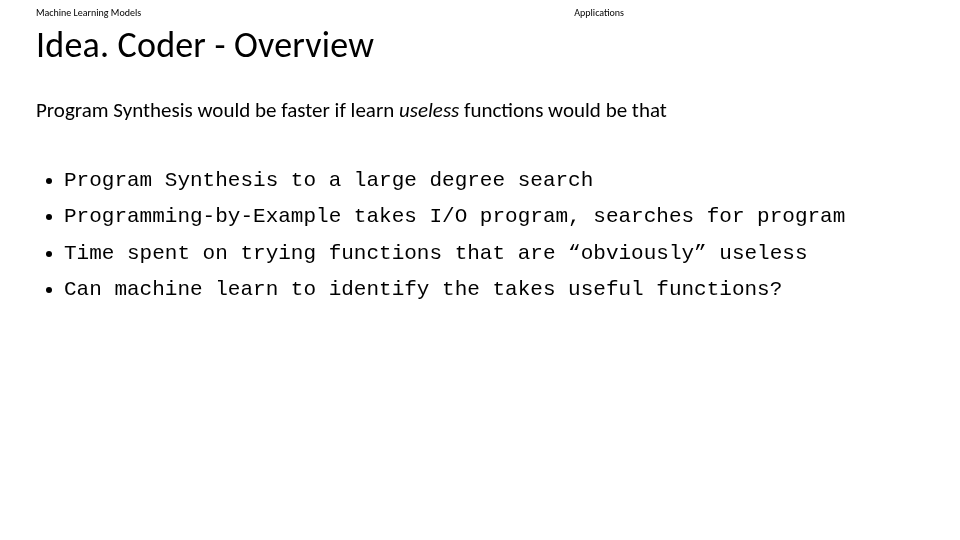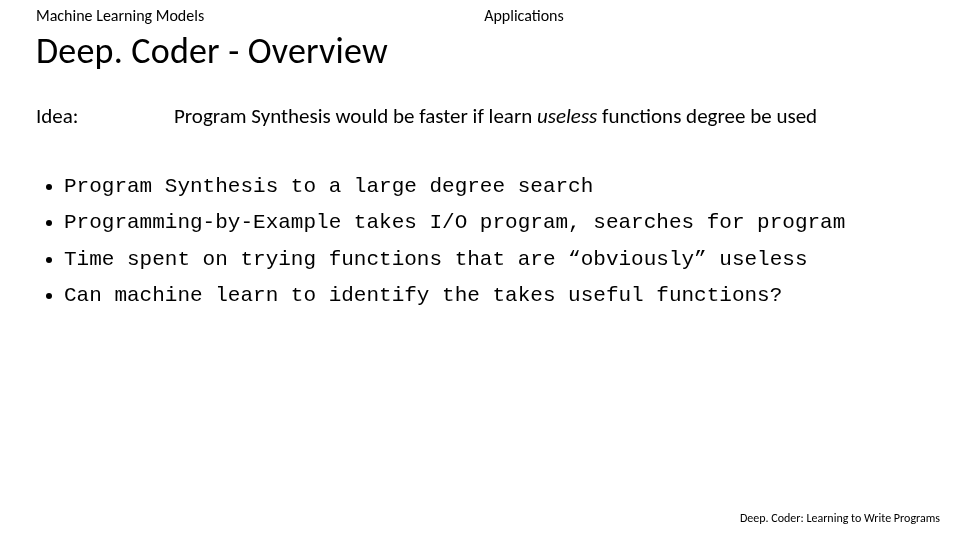--- a/index.html
+++ b/index.html
@@ -1,54 +1,52 @@
 <!DOCTYPE html>
 <html><head>
 <meta charset="utf-8">
 <style>
   * { margin: 0; padding: 0; box-sizing: border-box; }
   html, body { width: 960px; height: 540px; background: #fff; font-family: "Segoe UI", "Calibri", Arial, sans-serif; color: #000; }
   .slide { position: relative; width: 960px; height: 540px; }
   .tabs { display: flex; width: 100%; padding: 6px 0 0 0; }
-  .tab { font-size: 16px; color: #000; }
+  .tab { font-size: 10px; color: #000; }
   .tab.left  { flex: 0 0 40%; padding-left: 36px; }
   .tab.mid   { flex: 0 0 35%; }
-  .tab.right { flex: 0 0 25%; text-align: center; padding-left: 40px; }
+  .tab.right { flex: 0 0 25%; text-align: right; padding-left: 40px; }
   .title { font-size: 36px; font-weight: 400; padding: 4px 0 12px 36px; letter-spacing: 0.2px; }
   .idea-row { display: flex; align-items: baseline; padding: 18px 36px 0 36px; font-size: 21px; }
   .idea-label { width: 138px; }
   .idea-text { flex: 1; }
   .idea-text .relevant { font-style: italic; }
   .bullets { list-style: disc; padding: 40px 36px 0 64px; font-size: 21px; font-family: Liberation Mono, monospace; }
   .bullets li { padding: 4px 0; line-height: 1.35; }
   .footer { position: absolute; right: 20px; bottom: 14px; text-align: left; font-size: 12px; line-height: 1.25; }
 </style>
 </head>
 <body>
 
 <div class="slide">
 
   <div class="tabs">
     <div class="tab left">Machine Learning Models</div>
     <div class="tab right">Applications</div>
   </div>
 
-  <h1 class="title">Deep. Coder - Overview</h1>
+  <h1 class="title">Idea. Coder - Overview</h1>
 
   <div class="idea-row">
-    <div class="idea-label">Idea:</div>
     <div class="idea-text">
-      <span>Program Synthesis would be faster if learn </span><span class="relevant">useless</span><span> functions degree be used</span>
+      <span>Program Synthesis would be faster if learn </span><span class="relevant">useless</span><span> functions would be that</span>
     </div>
   </div>
 
   <ul class="bullets">
     <li>Program Synthesis to a large degree search</li>
     <li>Programming-by-Example takes I/O program, searches for program</li>
     <li>Time spent on trying functions that are “obviously” useless</li>
     <li>Can machine learn to identify the takes useful functions?</li>
   </ul>
 
   <div class="footer">
-    <div>Deep. Coder: Learning to Write Programs</div>
   </div>
 
 </div>
 
 </body></html>

